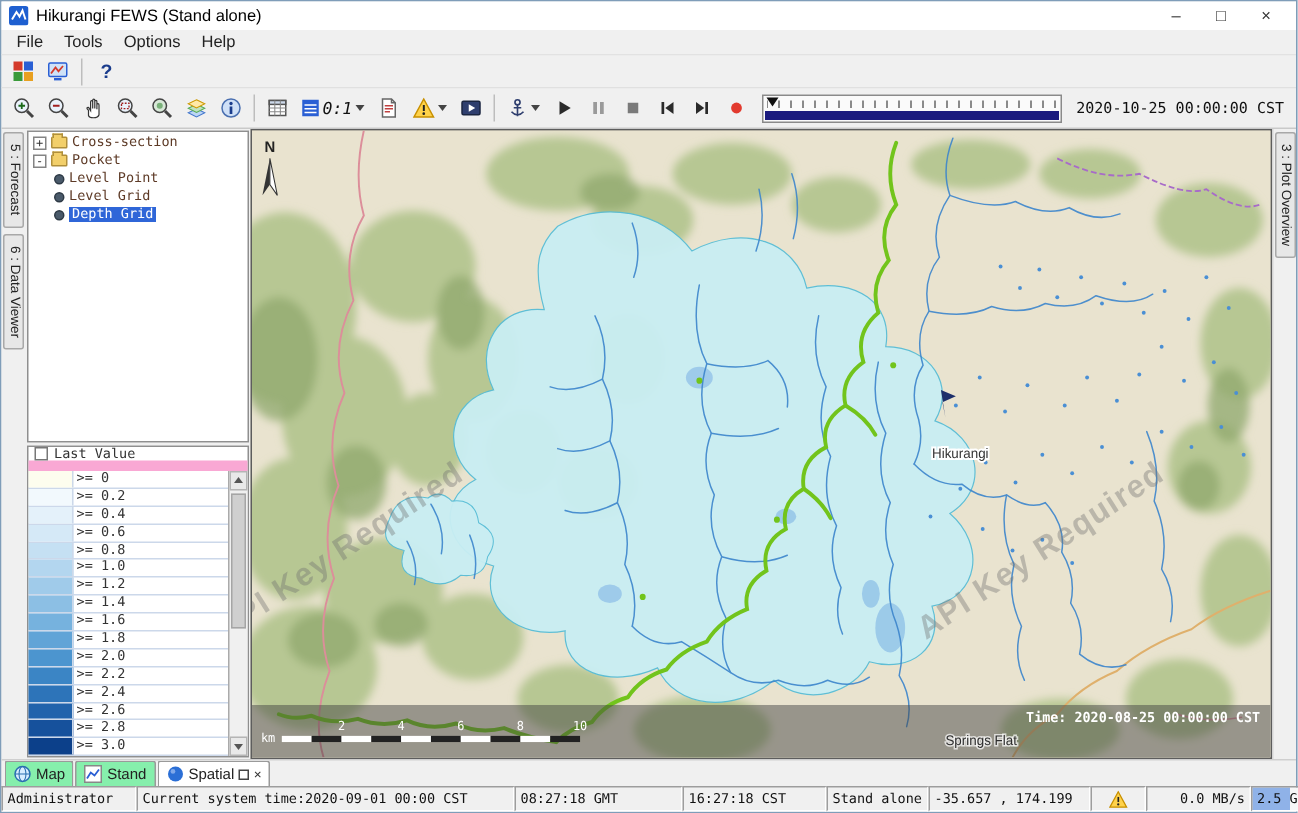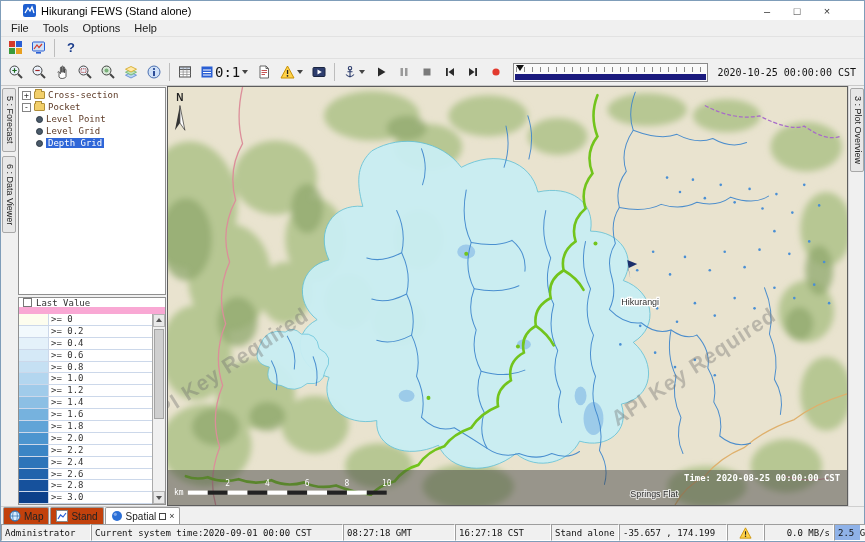--- a/index.html
+++ b/index.html
@@ -1,19 +1,19 @@
 <!DOCTYPE html>
 <html><head>
 <meta charset="utf-8">
 <style>
 *{margin:0;padding:0;box-sizing:border-box;}
 html,body{width:865px;height:542px;overflow:hidden;}
 body{font-family:"Liberation Sans",sans-serif;font-size:11px;background:#f0f0f0;color:#111;}
 .window{position:absolute;inset:0;display:flex;flex-direction:column;border:1px solid #7f9db9;background:#f0f0f0;}
-.titlebar{height:19px;background:#ffffff;display:flex;align-items:center;gap:5px;padding:0 22px;flex:0 0 auto;}
+.titlebar{height:19px;background:#ffffff;display:flex;align-items:center;gap:5px;padding:0 5px;flex:0 0 auto;}
 .title-text{font-size:11px;color:#000;white-space:nowrap;}
 .win-controls{margin-left:auto;display:flex;gap:0;}
 .win-btn{width:30px;height:17px;display:flex;align-items:center;justify-content:center;font-size:11px;color:#333;}
 .menubar{height:17px;display:flex;align-items:center;padding-left:3px;background:#f0f0f0;border-bottom:1px solid #e2e2e2;flex:0 0 auto;}
 .menu-item{padding:14px 7px;font-size:11px;color:#222;}
 .toolbar1{height:22px;display:flex;align-items:center;gap:3px;padding-left:4px;background:#f0f0f0;border-bottom:1px solid #e0e0e0;flex:0 0 auto;}
 .toolbar2{height:27px;display:flex;align-items:center;gap:1px;padding:0 4px;background:#f0f0f0;border-bottom:1px solid #c9c9c9;flex:0 0 auto;}
 .tbtn{width:22px;height:22px;flex:0 0 auto;display:flex;align-items:center;justify-content:center;border:1px solid transparent;border-radius:2px;background:transparent;}
 .tbtn.small{width:20px;height:20px;}
 .tbtn.wide{width:auto;padding:0 3px;gap:2px;}
@@ -48,21 +48,21 @@
 .legend-row .lbl{flex:1;font-family:"DejaVu Sans Mono",monospace;font-size:9px;color:#333;padding-left:2px;line-height:11px;white-space:nowrap;}
 .sbar{width:13px;flex:0 0 auto;border-left:1px solid #aaa;background:#f0f0f0;display:flex;flex-direction:column;}
 .sb-btn{height:13px;flex:0 0 auto;border:1px solid #b5b5b5;background:#e9e9e9;position:relative;}
 .sb-btn.up:after{content:"";position:absolute;left:2px;top:3px;border-left:3px solid transparent;border-right:3px solid transparent;border-bottom:4px solid #555;}
 .sb-btn.down:after{content:"";position:absolute;left:2px;top:4px;border-left:3px solid transparent;border-right:3px solid transparent;border-top:4px solid #555;}
 .sb-track{flex:1;position:relative;}
 .sb-thumb{position:absolute;left:1px;right:1px;top:2px;height:90px;background:#cfcfcf;border:1px solid #a5a5a5;}
 .map-wrap{flex:1 1 auto;position:relative;border:1px solid #5d5d5d;min-width:0;background:#e9e3cf;}
 .map-wrap svg{position:absolute;inset:0;width:100%;height:100%;}
 .bottom-tabs{height:18px;flex:0 0 auto;background:#f0f0f0;border-top:1px solid #cfcfcf;display:flex;align-items:flex-end;gap:1px;padding-left:2px;}
-.btab{display:flex;align-items:center;gap:3px;height:17px;padding:0 5px;border:1px solid #9a9a9a;border-bottom:none;border-radius:2px 2px 0 0;background:#c2410c;font-size:10px;color:#222;}
+.btab{display:flex;align-items:center;gap:3px;height:17px;padding:0 5px;border:1px solid #9a9a9a;border-bottom:none;border-radius:2px 2px 0 0;background:#86efac;font-size:10px;color:#222;}
 .btab.active{background:#fff;}
 .mini-restore{width:7px;height:7px;border:1px solid #444;display:inline-block;}
 .mini-close{font-size:9px;color:#333;line-height:7px;}
 .logs-row{height:17px;flex:0 0 auto;background:#f0f0f0;display:flex;align-items:center;padding-left:3px;border-top:1px solid #dcdcdc;}
 .logs-btn{height:14px;display:flex;align-items:center;padding:0 7px;border:1px solid #9a9a9a;border-radius:2px;background:#f5f5f5;font-size:9px;color:#222;}
 .statusbar{height:17px;flex:0 0 auto;display:flex;background:#f0f0f0;}
 .seg{height:100%;border:1px solid;border-color:#9d9d9d #ffffff #ffffff #9d9d9d;display:flex;align-items:center;padding:0 3px;font-family:"DejaVu Sans Mono",monospace;font-size:9px;color:#111;white-space:nowrap;overflow:hidden;flex:0 0 auto;}
 .seg.mem{background:linear-gradient(to right,#8fb2e8 0 55%,#f6f6f6 55%);}
 .appicon{width:13px;height:13px;flex:0 0 auto;}
 </style>
@@ -167,21 +167,21 @@
           <rect x="2.5" y="3" width="11" height="10" fill="#fff" stroke="#555"></rect>
           <rect x="2.5" y="3" width="11" height="2.6" fill="#cdd9ea" stroke="#555"></rect>
           <path d="M6.2 3 V13 M9.9 3 V13 M2.5 8 H13.5 M2.5 10.5 H13.5" stroke="#888" stroke-width="0.7"></path>
         </svg>
       </div>
     <div class="tbtn wide">
       <svg width="12" height="12" viewBox="0 0 12 12">
           <rect x="0.5" y="0.5" width="11" height="11" fill="#2a5fd4"></rect>
           <path d="M2 4 H10 M2 6.5 H10 M2 9 H10" stroke="#fff" stroke-width="1"></path>
         </svg>
-      <span style="font-size:14px;font-family:'DejaVu Sans Mono',monospace;">0:1</span>
+      <span style="font-size:11px;font-family:'DejaVu Sans Mono',monospace;font-style:italic;">0:1</span>
       <span class="caret"></span>
     </div>
     <div class="tbtn">
         <svg width="16" height="16" viewBox="0 0 16 16">
           <path d="M4 2 H10 L12.5 4.5 V14 H4 Z" fill="#fff" stroke="#666"></path>
           <path d="M10 2 V4.5 H12.5" fill="none" stroke="#666"></path>
           <path d="M5.5 6.5 H11 M5.5 8.5 H11 M5.5 10.5 H9" stroke="#c04040" stroke-width="0.9"></path>
         </svg>
       </div>
     <div class="tbtn wide">

